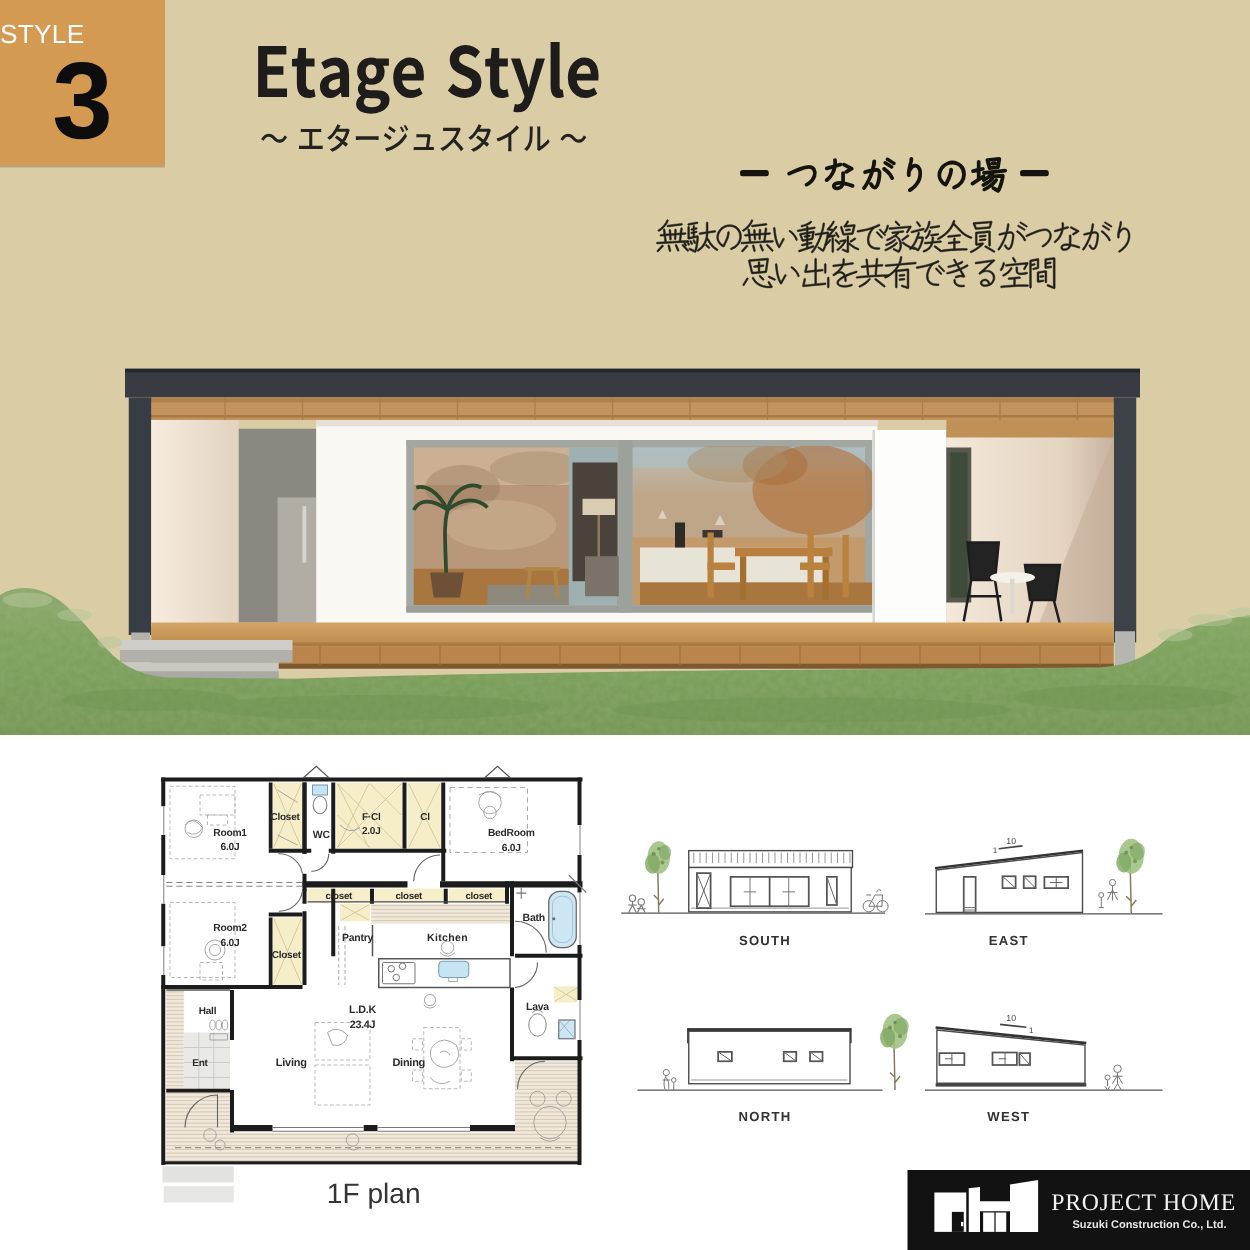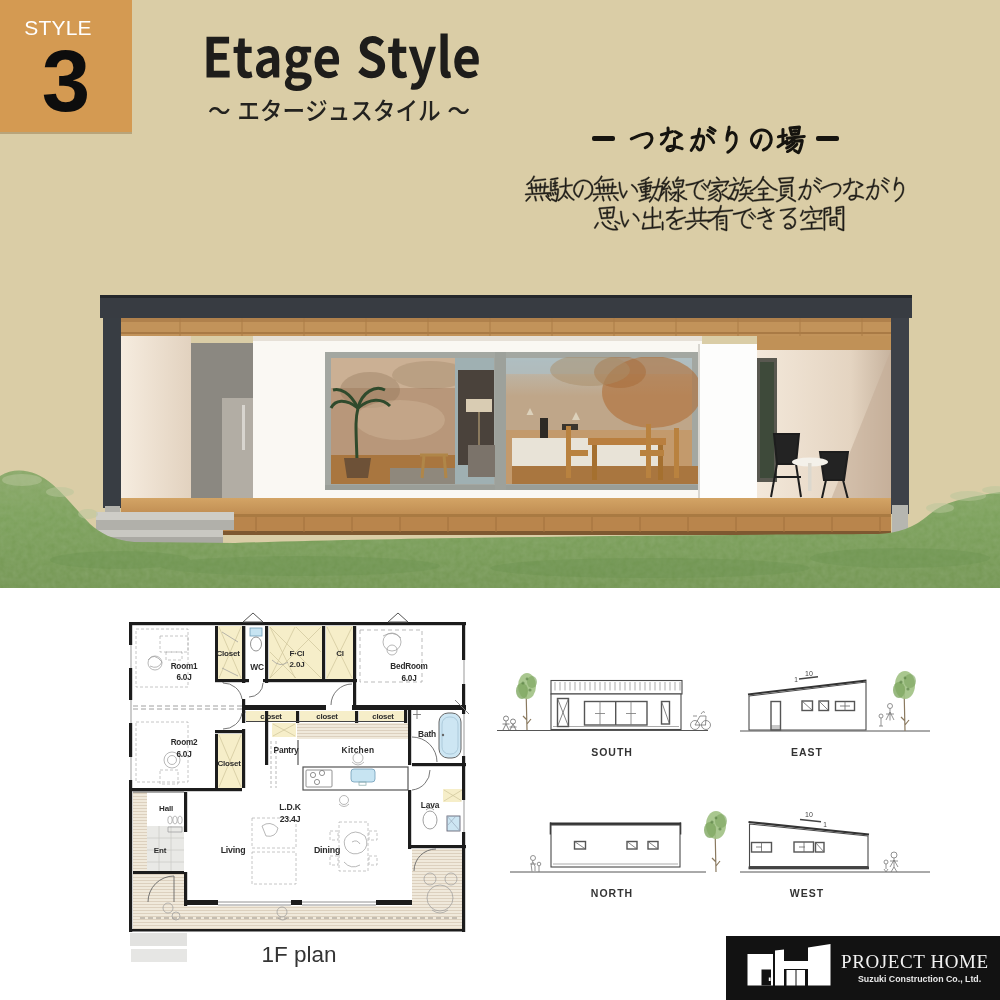--- a/index.html
+++ b/index.html
@@ -5,21 +5,21 @@
 body{font-family:"Liberation Sans",sans-serif;position:relative}
 .abs{position:absolute}
 svg{display:block}
 </style></head>
 <body>
 
 <div class="abs" style="left:0;top:0;width:1000px;height:588px;background:#dacda6"></div>
 
 <div class="abs" style="left:0;top:0;width:132px;height:132px;background:#d49a52;box-shadow:0 2px 0 rgba(120,90,40,0.35)"></div>
 
-<div class="abs" style="left:0;top:16px;width:116px;text-align:center;color:#fff;font-size:21px;letter-spacing:0.2px;font-weight:400">STYLE</div>
+<div class="abs" style="left:0;top:16px;width:116px;text-align:left;color:#fff;font-size:21px;letter-spacing:0.2px;font-weight:400">STYLE</div>
 
 <div class="abs" style="left:0;top:37px;width:132px;text-align:center;color:#0d0d0d;font-size:87px;font-weight:700;line-height:1.0">3</div>
 
 <svg class="abs" style="left:0;top:0" width="1000" height="260" viewBox="0 0 1000 260">
 
 <g transform="translate(202,77.5) scale(0.9026,1)">
       <path transform="translate(0.0,0)" d="M5.0 0.0V-40.7H30.0V-34.0H13.1V-24.5H27.4V-17.7H13.1V-6.8H30.6V0.0Z" fill="#1e1d1b"></path>
       <path transform="translate(33.8,0)" d="M15.6 0.8Q12.0 0.8 9.7 -0.7Q7.5 -2.1 6.5 -4.7Q5.5 -7.3 5.5 -10.7V-24.4H1.2V-30.4L6.0 -30.8L6.9 -39.1H13.6V-30.8H21.2V-24.4H13.6V-10.8Q13.6 -8.1 14.6 -6.9Q15.7 -5.6 17.8 -5.6Q18.5 -5.6 19.4 -5.8Q20.2 -6.0 20.8 -6.3L22.1 -0.4Q20.9 0.0 19.3 0.4Q17.7 0.8 15.6 0.8Z" fill="#1e1d1b"></path>
       <path transform="translate(57.0,0)" d="M11.9 0.8Q9.2 0.8 7.1 -0.4Q5.1 -1.6 3.9 -3.7Q2.8 -5.8 2.8 -8.4Q2.8 -13.3 7.0 -16.0Q11.3 -18.8 20.5 -19.8Q20.5 -21.3 20.0 -22.5Q19.5 -23.7 18.3 -24.4Q17.2 -25.1 15.3 -25.1Q13.2 -25.1 11.1 -24.2Q9.0 -23.4 6.8 -22.1L3.9 -27.5Q5.8 -28.6 7.8 -29.5Q9.9 -30.4 12.1 -31.0Q14.4 -31.5 16.8 -31.5Q20.7 -31.5 23.3 -30.0Q25.9 -28.5 27.3 -25.5Q28.6 -22.5 28.6 -18.0V0.0H22.0L21.4 -3.3H21.2Q19.2 -1.6 16.9 -0.4Q14.6 0.8 11.9 0.8ZM14.6 -5.6Q16.3 -5.6 17.7 -6.3Q19.1 -7.1 20.5 -8.6V-14.8Q16.8 -14.3 14.6 -13.5Q12.4 -12.7 11.4 -11.5Q10.5 -10.4 10.5 -9.0Q10.5 -7.2 11.6 -6.4Q12.8 -5.6 14.6 -5.6Z" fill="#1e1d1b"></path>
       <path transform="translate(89.5,0)" d="M15.2 13.4Q11.6 13.4 8.6 12.5Q5.7 11.7 4.0 9.9Q2.3 8.2 2.3 5.4Q2.3 3.5 3.5 1.9Q4.6 0.2 6.7 -0.9V-1.2Q5.6 -2.0 4.8 -3.2Q3.9 -4.5 3.9 -6.4Q3.9 -8.1 5.0 -9.7Q6.0 -11.2 7.4 -12.1V-12.4Q5.8 -13.5 4.5 -15.6Q3.2 -17.7 3.2 -20.5Q3.2 -24.1 5.0 -26.6Q6.7 -29.0 9.6 -30.3Q12.4 -31.5 15.6 -31.5Q17.0 -31.5 18.2 -31.3Q19.4 -31.1 20.3 -30.8H31.4V-24.9H26.2Q26.8 -24.1 27.2 -22.8Q27.6 -21.6 27.6 -20.2Q27.6 -16.7 26.0 -14.4Q24.4 -12.1 21.7 -10.9Q19.0 -9.7 15.6 -9.7Q14.8 -9.7 13.7 -9.9Q12.7 -10.1 11.7 -10.5Q11.1 -9.9 10.7 -9.3Q10.4 -8.7 10.4 -7.8Q10.4 -6.6 11.4 -5.9Q12.5 -5.3 15.2 -5.3H20.5Q26.0 -5.3 29.0 -3.4Q32.0 -1.6 32.0 2.4Q32.0 5.5 29.9 8.0Q27.8 10.5 24.1 11.9Q20.3 13.4 15.2 13.4ZM15.6 -14.7Q17.0 -14.7 18.1 -15.4Q19.2 -16.1 19.9 -17.3Q20.5 -18.6 20.5 -20.5Q20.5 -22.3 19.9 -23.5Q19.2 -24.7 18.1 -25.4Q17.0 -26.0 15.6 -26.0Q14.3 -26.0 13.2 -25.4Q12.1 -24.7 11.5 -23.5Q10.8 -22.3 10.8 -20.5Q10.8 -18.6 11.5 -17.3Q12.1 -16.1 13.2 -15.4Q14.3 -14.7 15.6 -14.7ZM16.4 8.2Q18.7 8.2 20.5 7.6Q22.2 7.0 23.2 6.0Q24.2 5.0 24.2 3.8Q24.2 2.1 22.9 1.6Q21.6 1.0 19.1 1.0H15.3Q13.9 1.0 12.9 0.9Q11.9 0.8 11.1 0.6Q10.0 1.4 9.6 2.3Q9.1 3.3 9.1 4.2Q9.1 6.1 11.1 7.2Q13.0 8.2 16.4 8.2Z" fill="#1e1d1b"></path>

